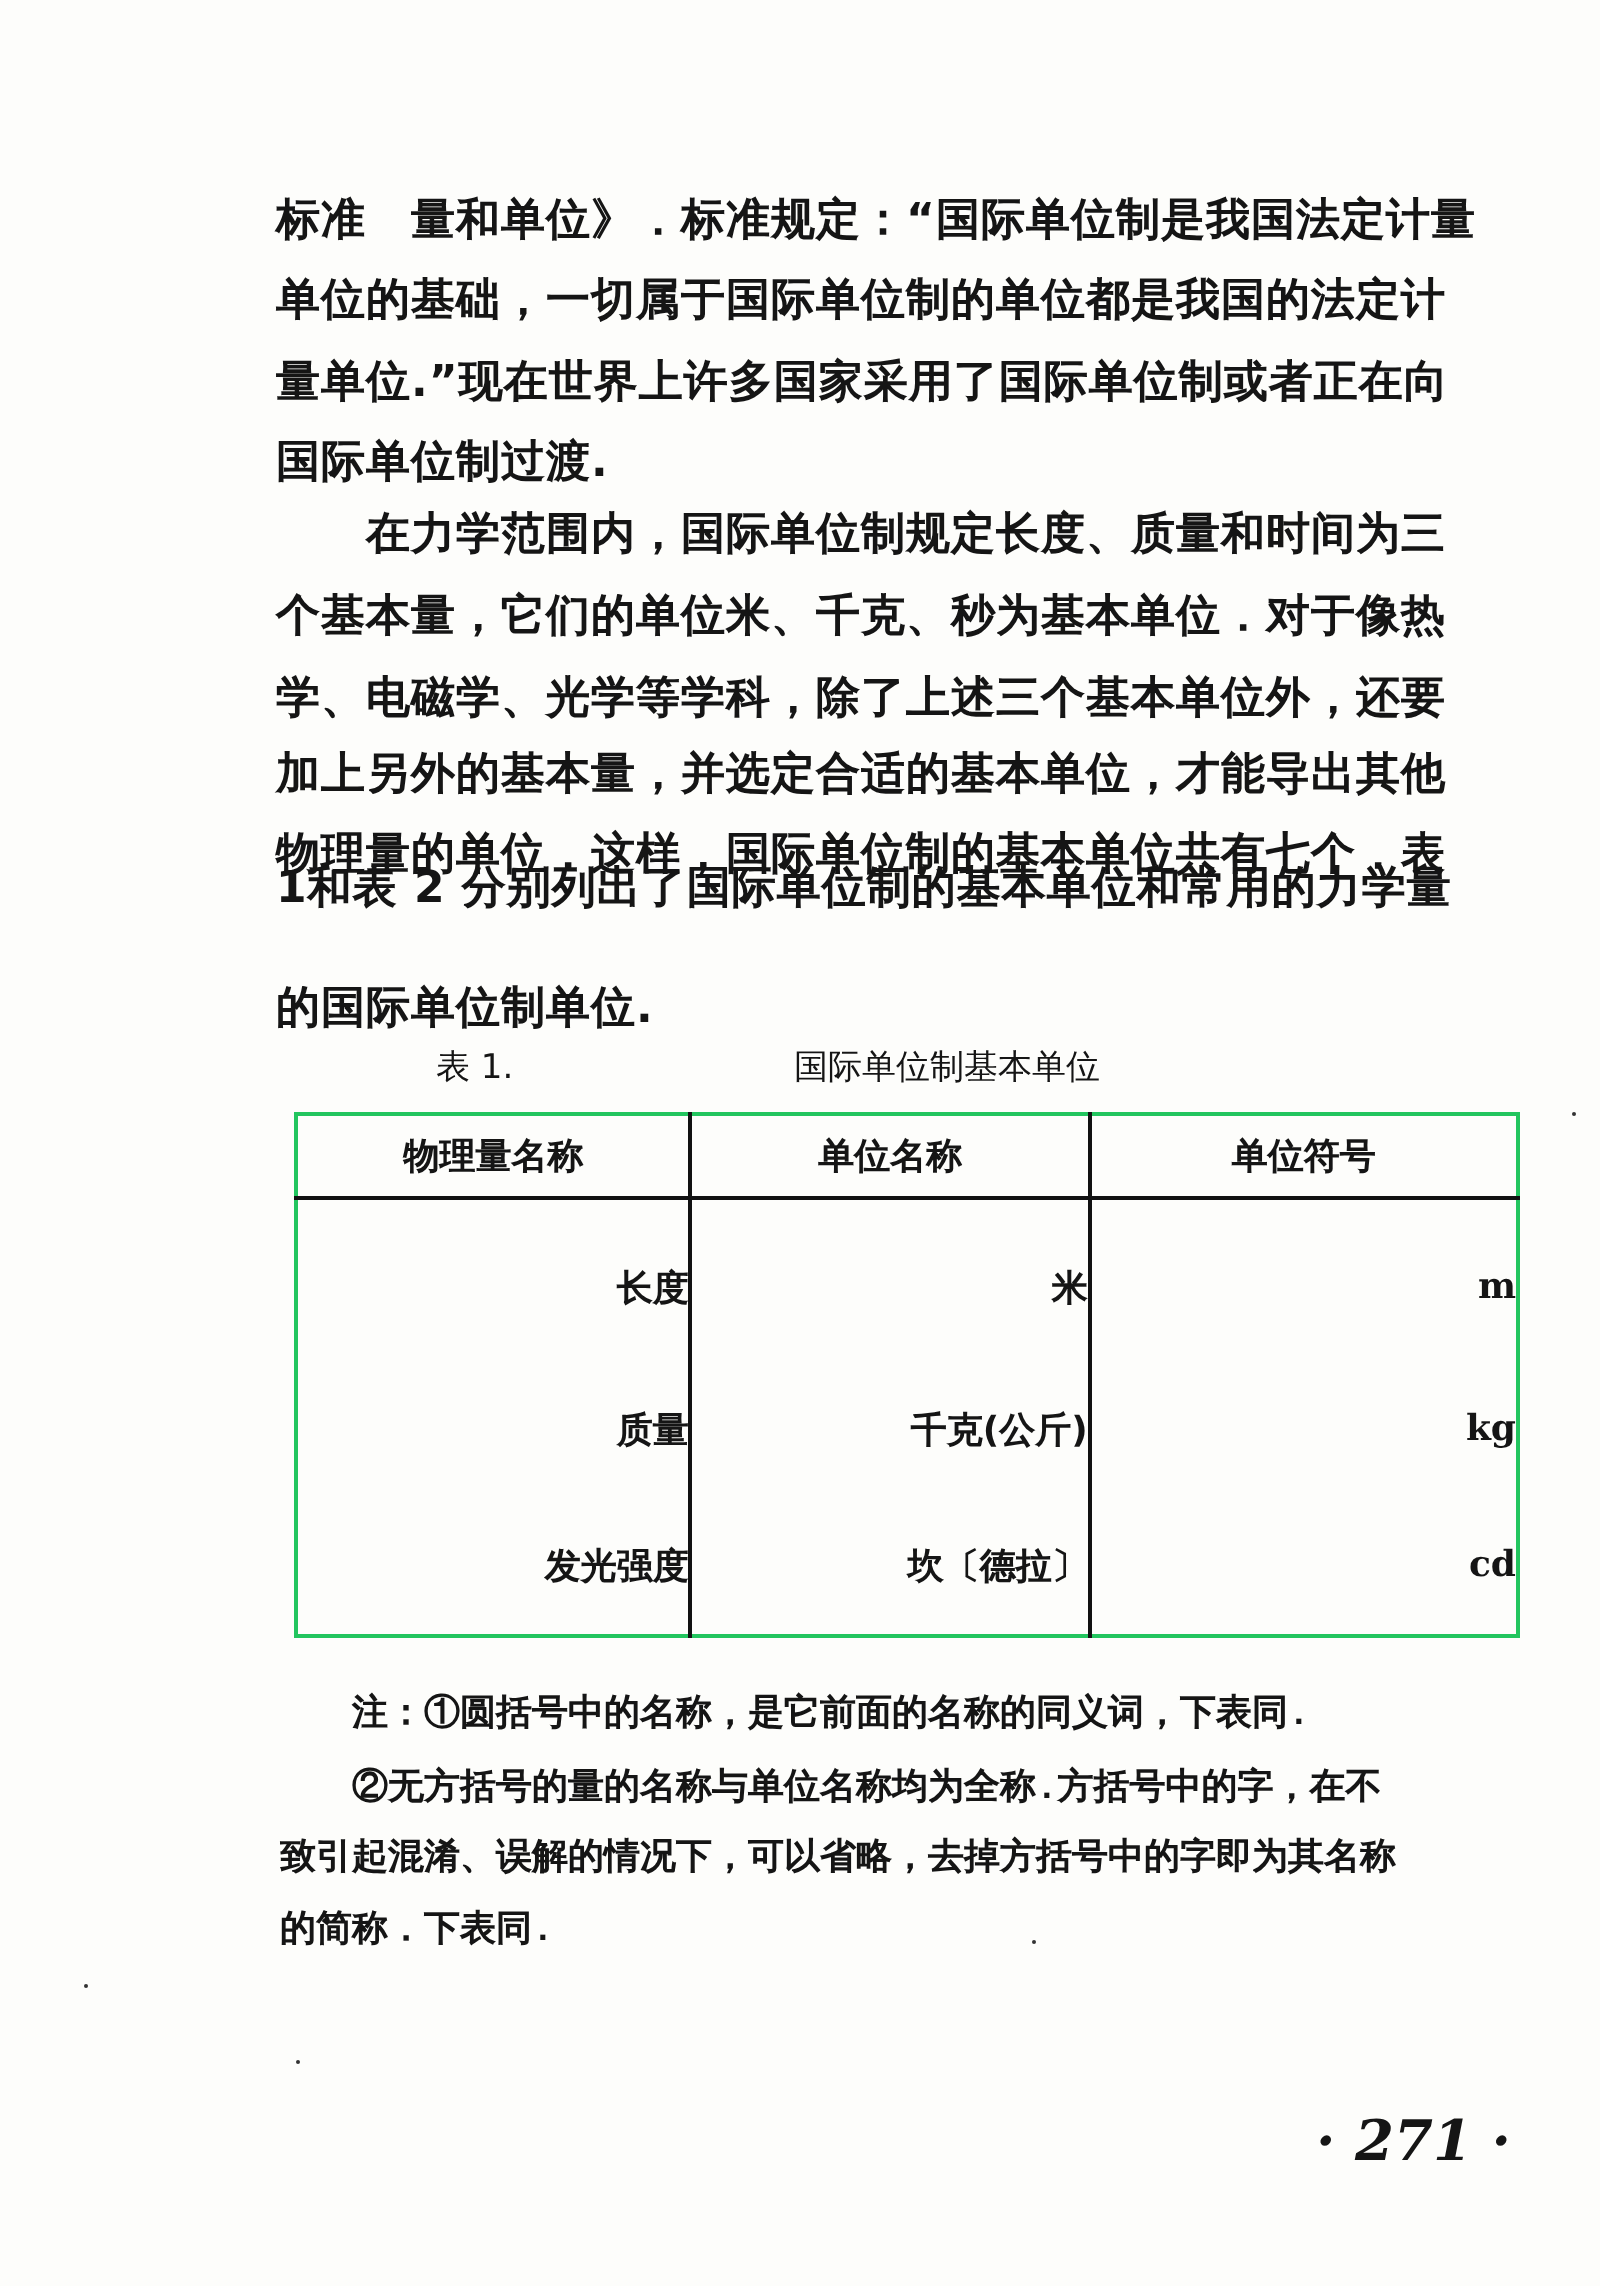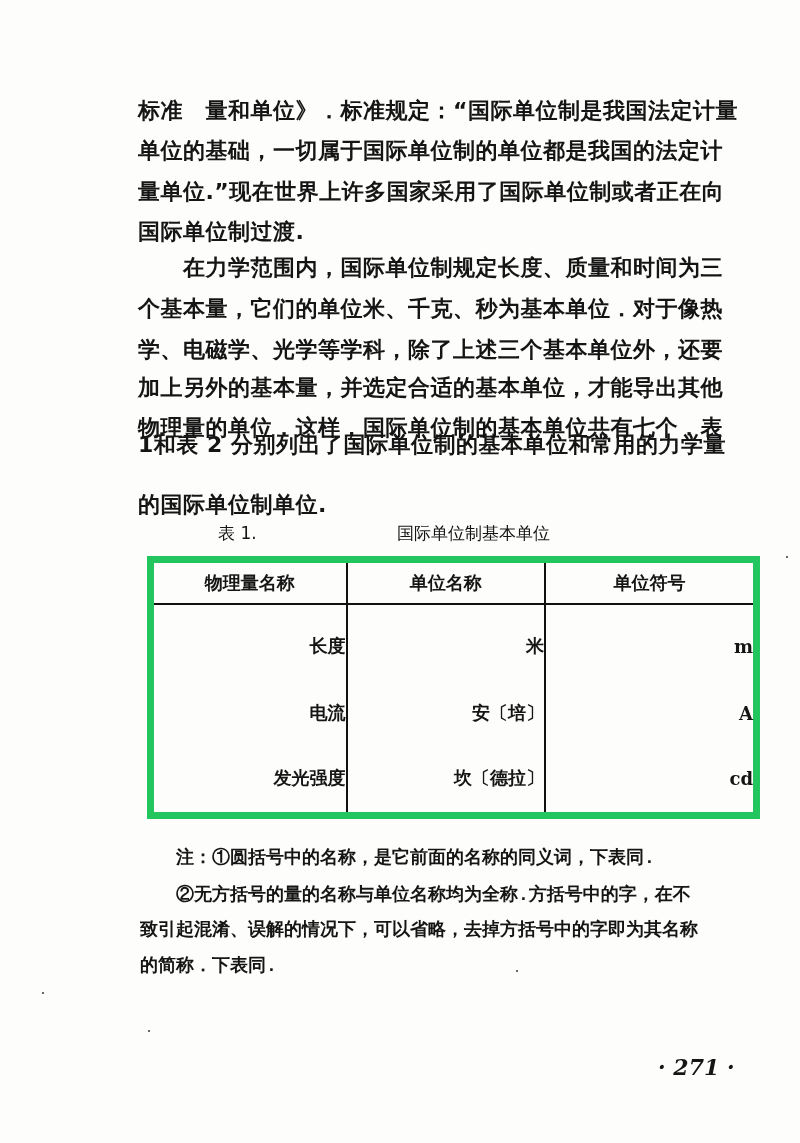--- a/index.html
+++ b/index.html
@@ -10,40 +10,40 @@
   .line {
     position: absolute; left: 138px; width: 620px;
     font-size: 22px; font-weight: bold; line-height: 30px; white-space: nowrap;
     letter-spacing: 0.5px;
   }
   .caption {
     position: absolute; top: 522px; font-size: 17px; font-weight: normal; white-space: nowrap; margin-left: 40px;
   }
   table.si {
     position: absolute; left: 147px; top: 556px; width: 613px; height: 263px;
-    border-collapse: collapse; border: 7px solid #22c55e;
+    border-collapse: collapse; border: 2px solid #22c55e;
   }
   table.si th {
     height: 40px; font-size: 18px; font-weight: bold; border-bottom: 2px solid #111;
     text-align: center; border-right: 2px solid #111; padding: 0;
   }
   table.si th:last-child { border-right: none; }
   table.si td {
     font-size: 18px; font-weight: bold; height: 31px; padding: 0 0 0 40px;
     border-right: 2px solid #111; vertical-align: middle; white-space: nowrap; text-align: right;
   }
   table.si td:last-child { border-right: none; font-family: "DejaVu Serif", serif; }
   table.si tr.first td { padding-top: 6px; }
   table.si tr.last td { padding-bottom: 4px; }
   .note {
     position: absolute; font-size: 18px; font-weight: bold; line-height: 30px; white-space: nowrap; font-family: Liberation Mono, monospace;
   }
   .page-num {
     position: absolute; left: 658px; top: 1054px; font-family: "DejaVu Serif", serif;
-    font-style: italic; font-weight: bold; font-size: 22px;
+    font-style: italic; font-weight: bold; font-size: 28px;
   }
   .speck { position: absolute; width: 2px; height: 2px; background: #333; border-radius: 1px; }
 </style>
 </head>
 <body>
 
 <div>
   <div class="line" style="top:96px">标准　量和单位》．标准规定：“国际单位制是我国法定计量</div>
   <div class="line" style="top:136px">单位的基础，一切属于国际单位制的单位都是我国的法定计</div>
   <div class="line" style="top:177px">量单位.”现在世界上许多国家采用了国际单位制或者正在向</div>
@@ -76,23 +76,23 @@
       <th>单位符号</th>
     </tr>
   </thead>
   <tbody>
     <tr class="first">
       <td>长度</td>
       <td>米</td>
       <td>m</td>
     </tr>
     <tr>
-      <td>电流</td>
-      <td>安〔培〕</td>
-      <td>A</td>
+      <td>质量</td>
+      <td>千克(公斤)</td>
+      <td>kg</td>
     </tr>
     <tr>
       <td>发光强度</td>
       <td>坎〔德拉〕</td>
       <td>cd</td>
     </tr>
   </tbody>
 </table>
 
 <div>

